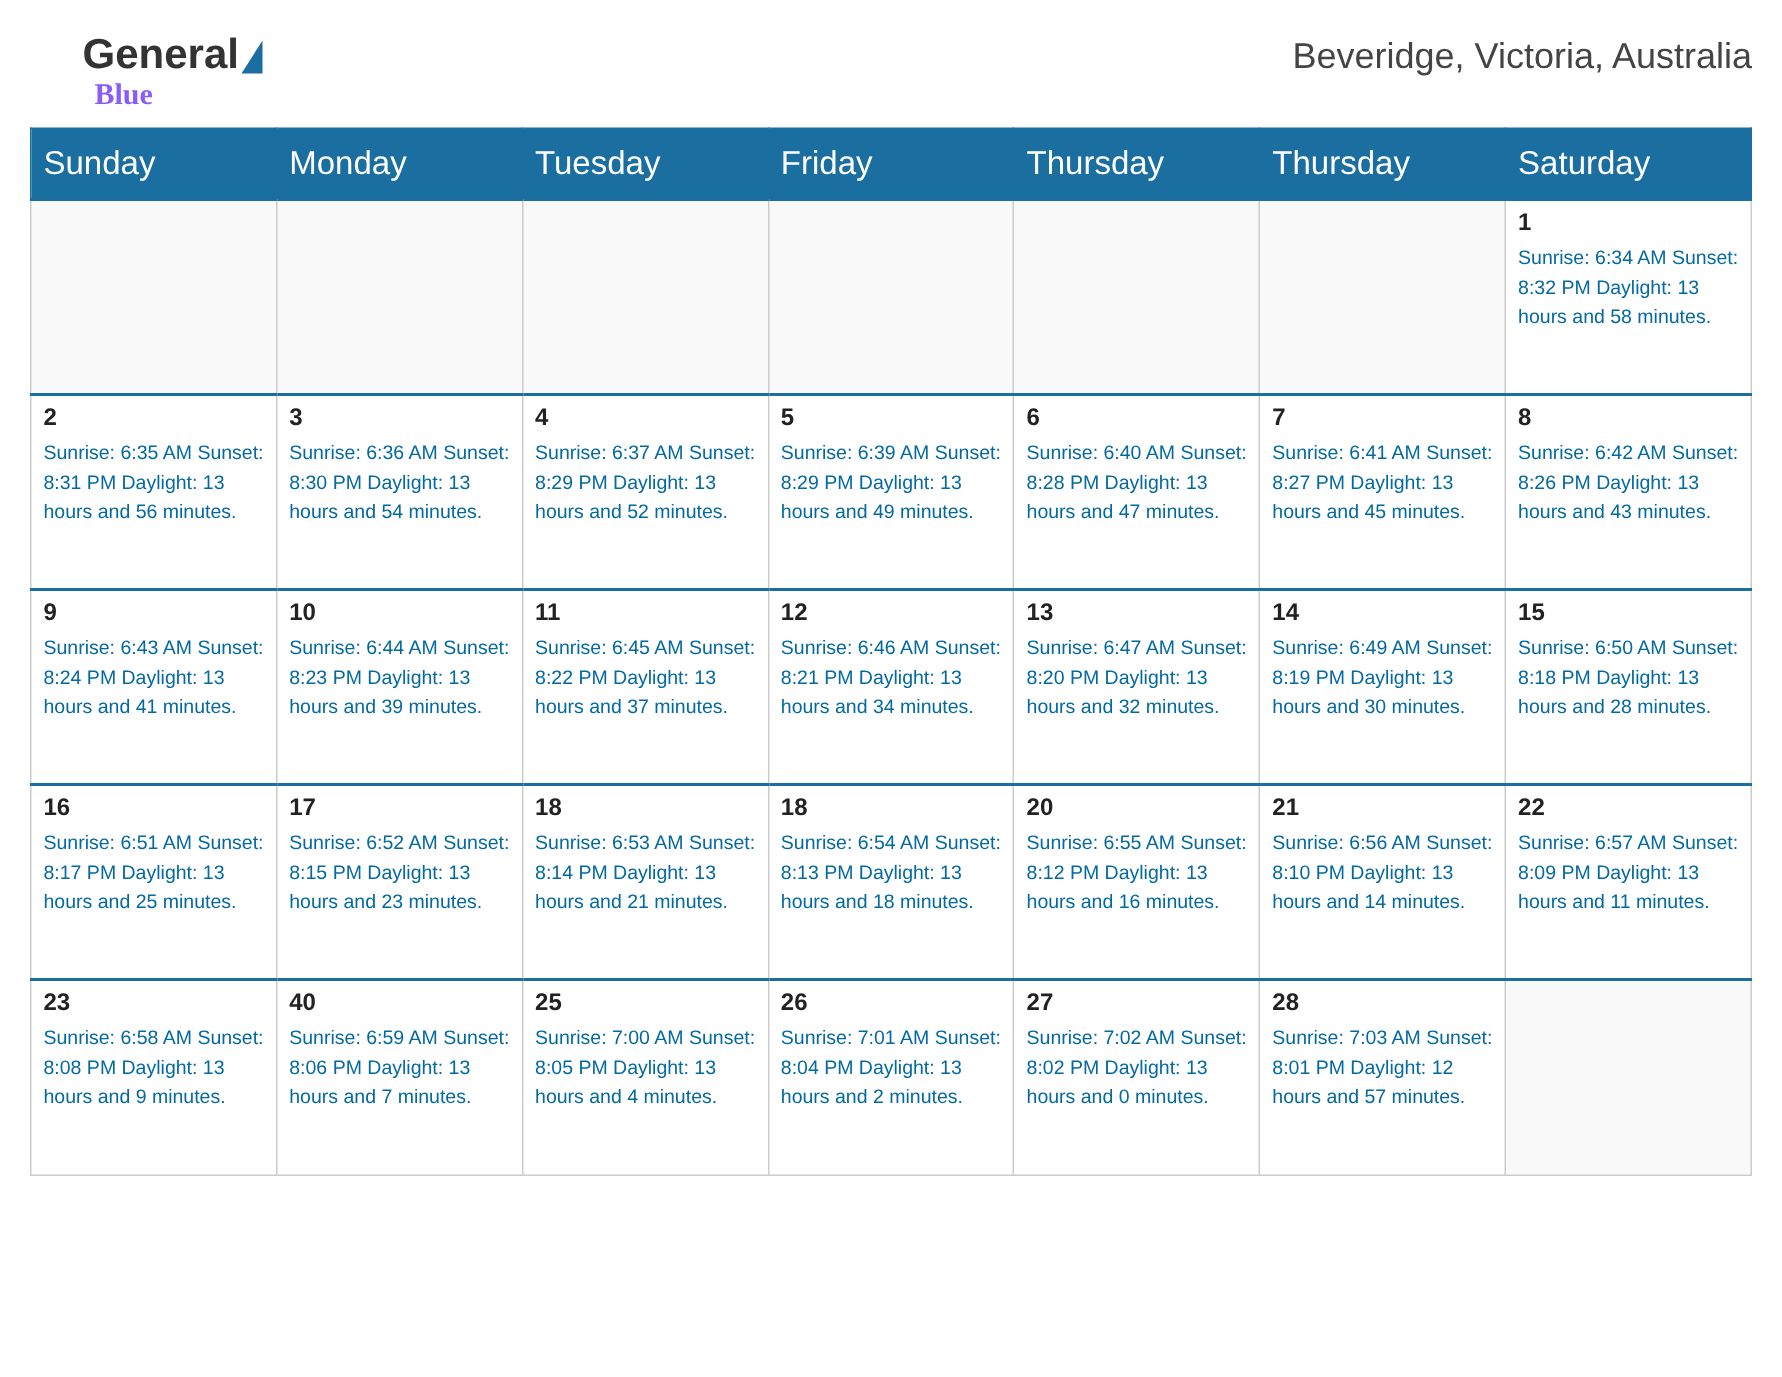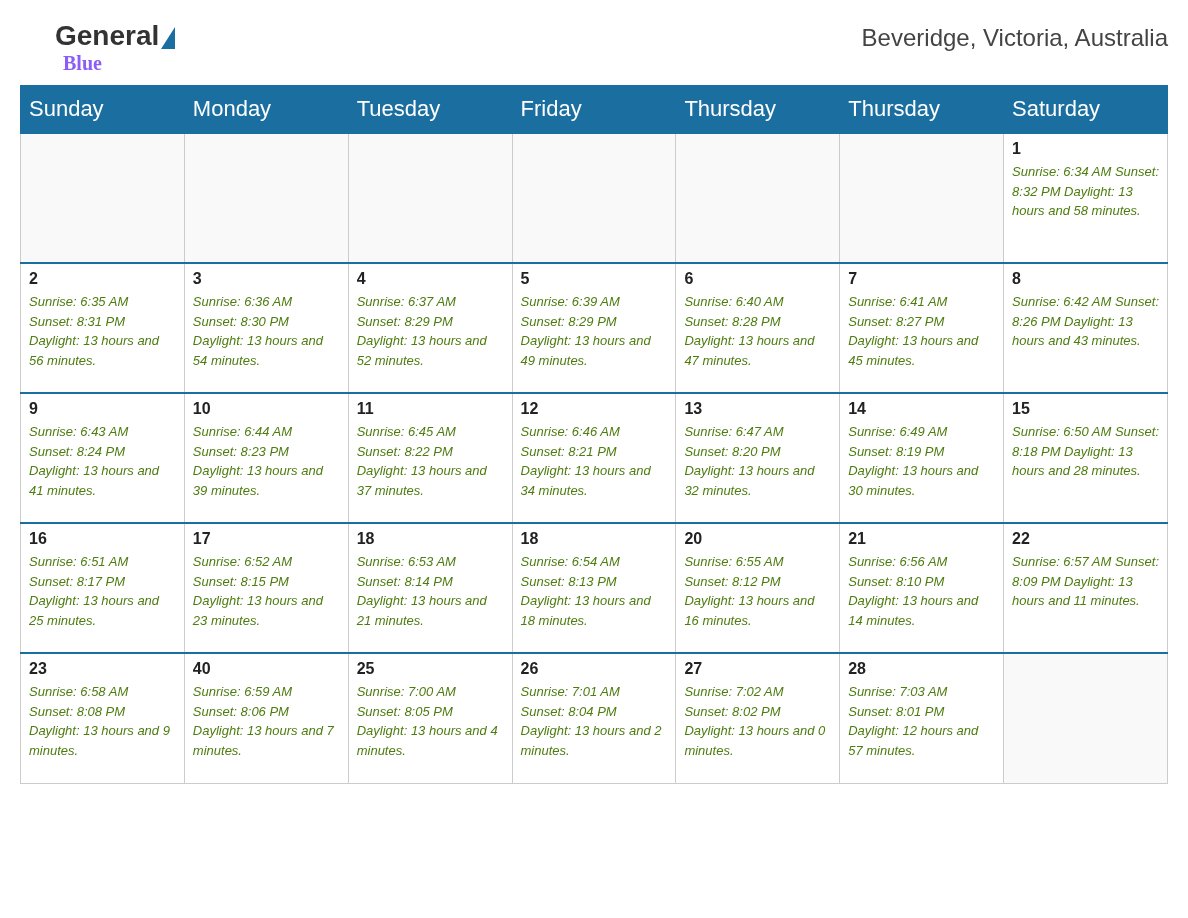--- a/index.html
+++ b/index.html
@@ -92,23 +92,22 @@
     }
     .day-number {
       font-size: 16px;
       font-weight: bold;
       color: #222;
       display: block;
       margin-bottom: 4px;
     }
     .day-info {
       font-size: 13px;
-      color: #4d7c0f;
+      color: #0369a1;
       line-height: 1.5;
-      font-style: italic;
     }
     .empty-cell {
       background: #f9f9f9;
     }
   </style>
 </head>
 <body>
 
 <div class="header">
   <div class="logo">

